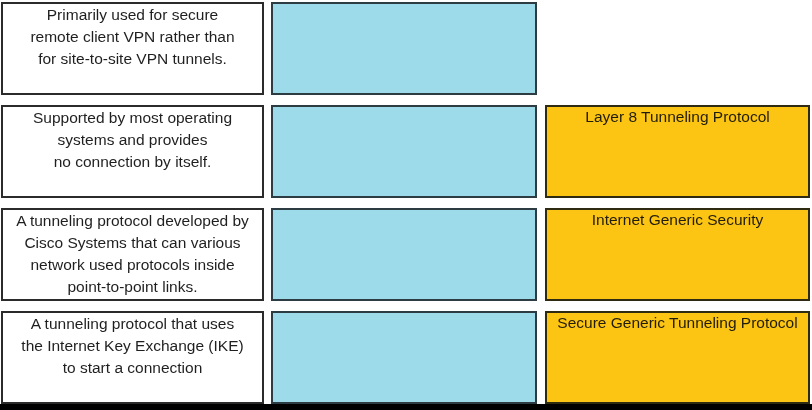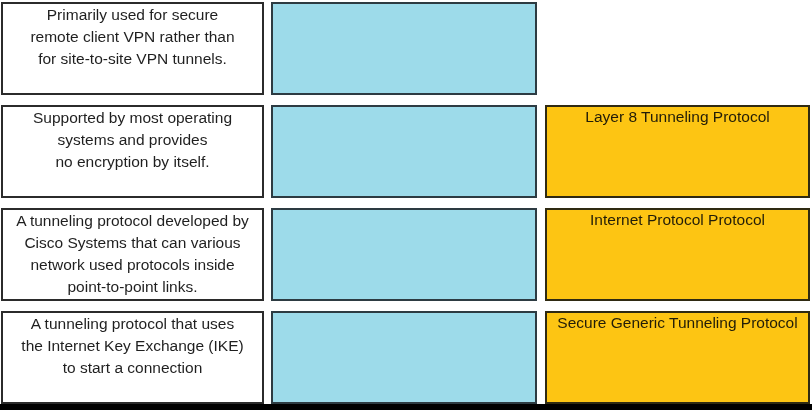--- a/index.html
+++ b/index.html
@@ -91,38 +91,38 @@
 remote client VPN rather than
 for site-to-site VPN tunnels.</div>
       </div>
       <div class="cell drop-cell"></div>
     </div>
 
     <div class="match-row">
       <div class="cell desc-cell">
         <div class="desc-text">Supported by most operating
 systems and provides
-no encryption by itself.</div>
+no connection by itself.</div>
       </div>
       <div class="cell drop-cell"></div>
       <div class="cell answer-cell">
         <div class="answer-text">Layer 8 Tunneling Protocol</div>
       </div>
     </div>
 
     <div class="match-row">
       <div class="cell desc-cell">
         <div class="desc-text">A tunneling protocol developed by
 Cisco Systems that can various
 network used protocols inside
 point-to-point links.</div>
       </div>
       <div class="cell drop-cell"></div>
       <div class="cell answer-cell">
-        <div class="answer-text">Internet Protocol Protocol</div>
+        <div class="answer-text">Internet Generic Security</div>
       </div>
     </div>
 
     <div class="match-row">
       <div class="cell desc-cell">
         <div class="desc-text">A tunneling protocol that uses
 the Internet Key Exchange (IKE)
 to start a connection</div>
       </div>
       <div class="cell drop-cell"></div>

